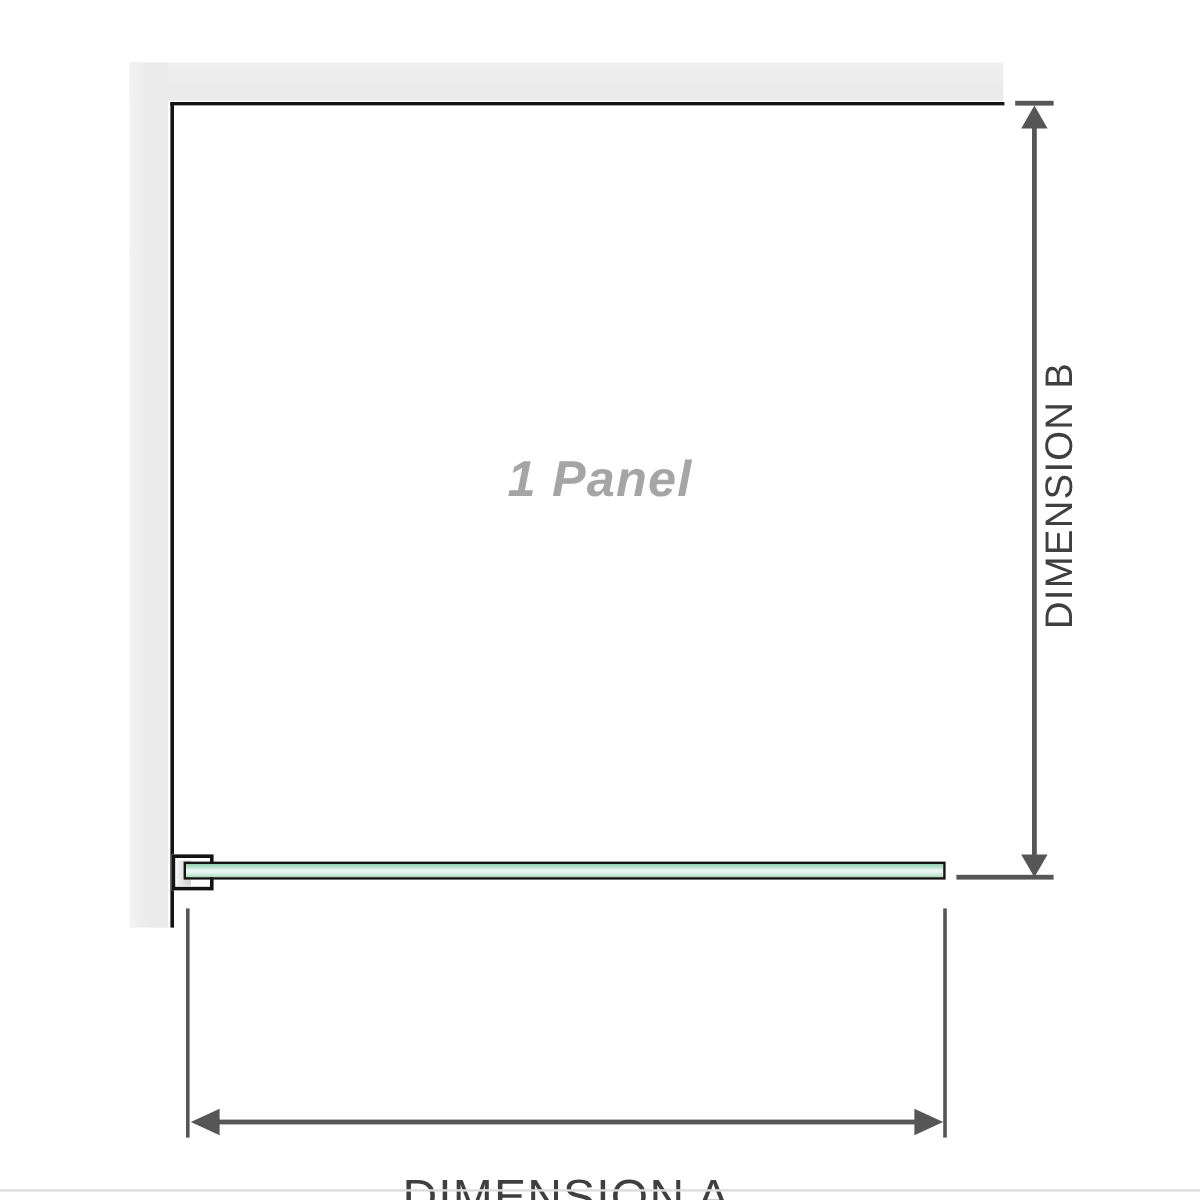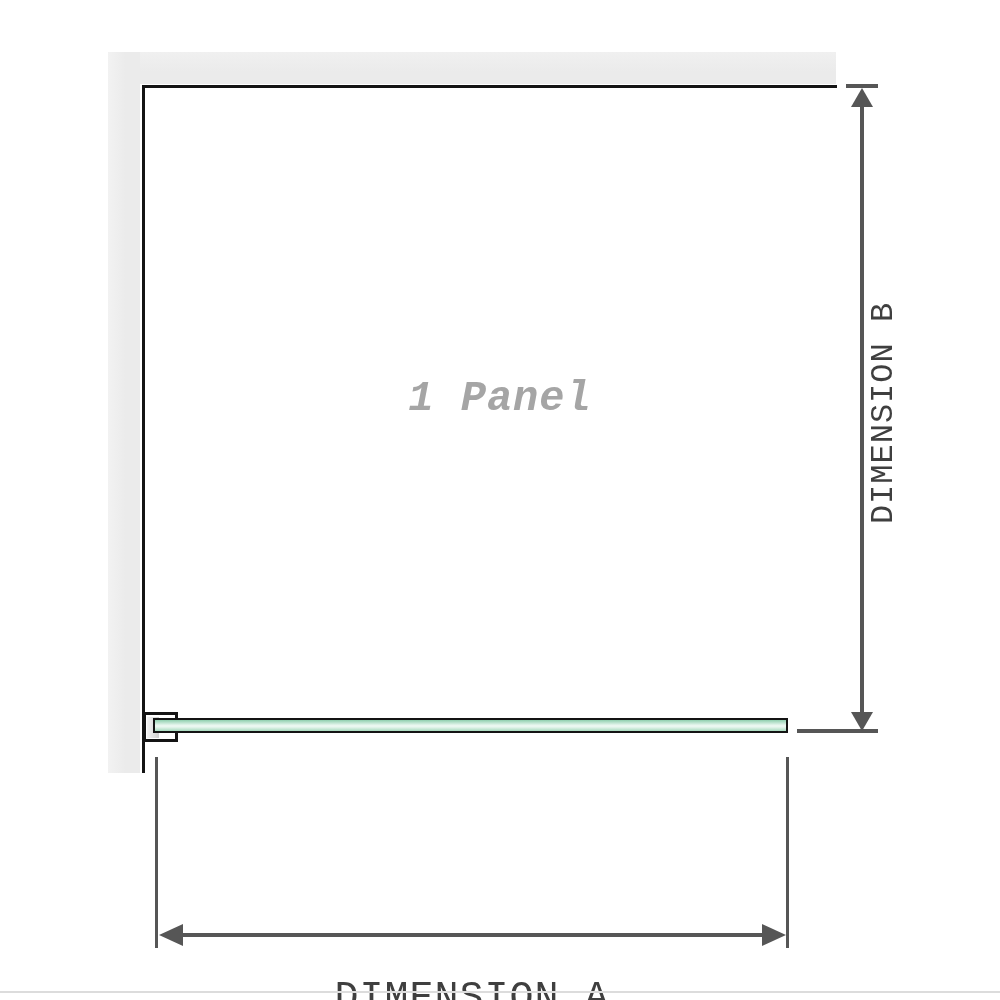--- a/index.html
+++ b/index.html
@@ -7,21 +7,20 @@
     padding: 0;
     background: #ffffff;
     font-family: "Liberation Sans", sans-serif;
   }
   #stage {
     position: relative;
     width: 1000px;
     height: 1000px;
     background: #ffffff;
     overflow: hidden;
-    font-family: Liberation Mono, monospace;
   }
   .abs { position: absolute; }
 
   
   .wall-top {
     left: 108px; top: 52px; width: 728px; height: 32px;
     background: linear-gradient(180deg, #f0f0f0 0%, var(--wall) 60%);
   }
   .wall-left {
     left: 108px; top: 52px; width: 32px; height: 721px;

